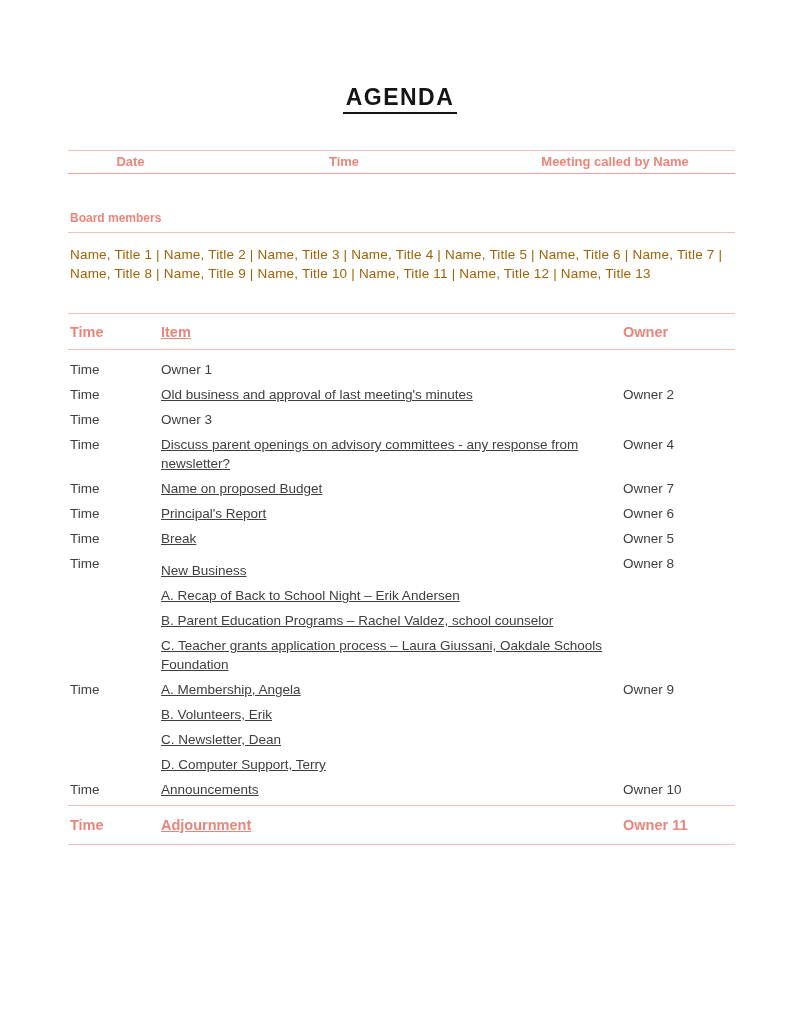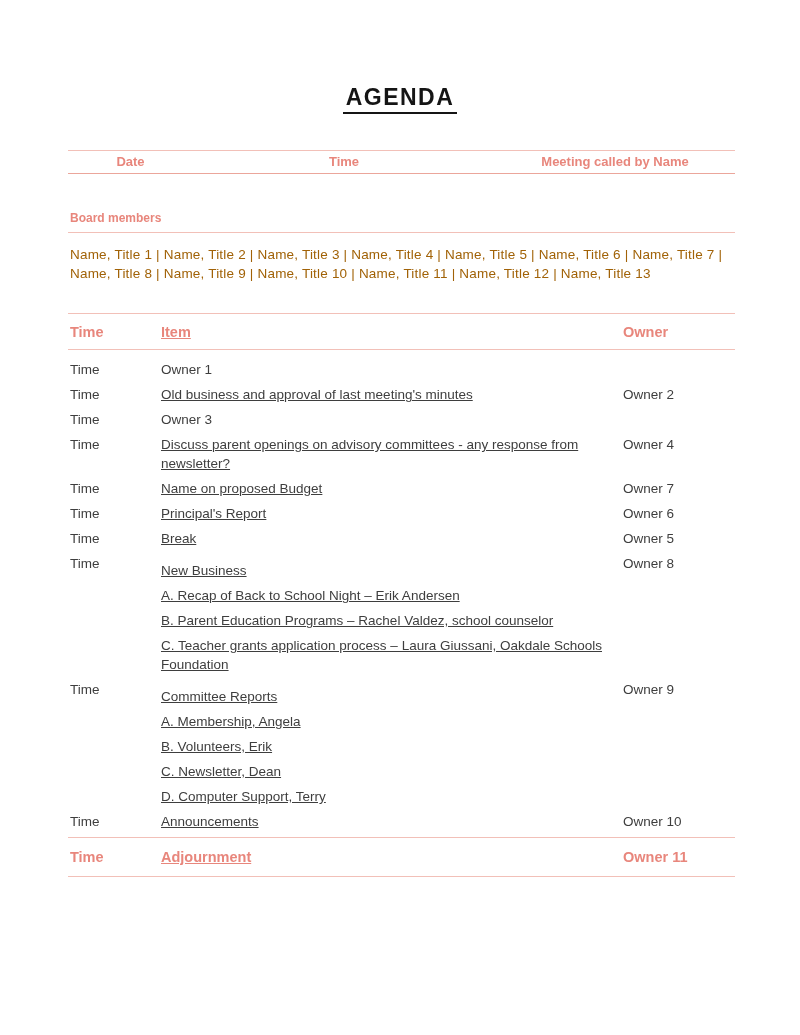--- a/index.html
+++ b/index.html
@@ -177,21 +177,20 @@
             <div>A. Recap of Back to School Night – Erik Andersen</div>
             <div>B. Parent Education Programs – Rachel Valdez, school counselor</div>
             <div>C. Teacher grants application process – Laura Giussani, Oakdale Schools Foundation</div>
           </div>
           <div class="col-owner cell-owner">Owner 8</div>
         </div>
 
         <div class="t-row">
           <div class="col-time cell-time">Time</div>
           <div class="col-item cell-item">
-            <div class="item-main-offset">Committee Reports</div>
             <div>A. Membership, Angela</div>
             <div>B. Volunteers, Erik</div>
             <div>C. Newsletter, Dean</div>
             <div>D. Computer Support, Terry</div>
           </div>
           <div class="col-owner cell-owner">Owner 9</div>
         </div>
 
         <div class="t-row">
           <div class="col-time cell-time">Time</div>

